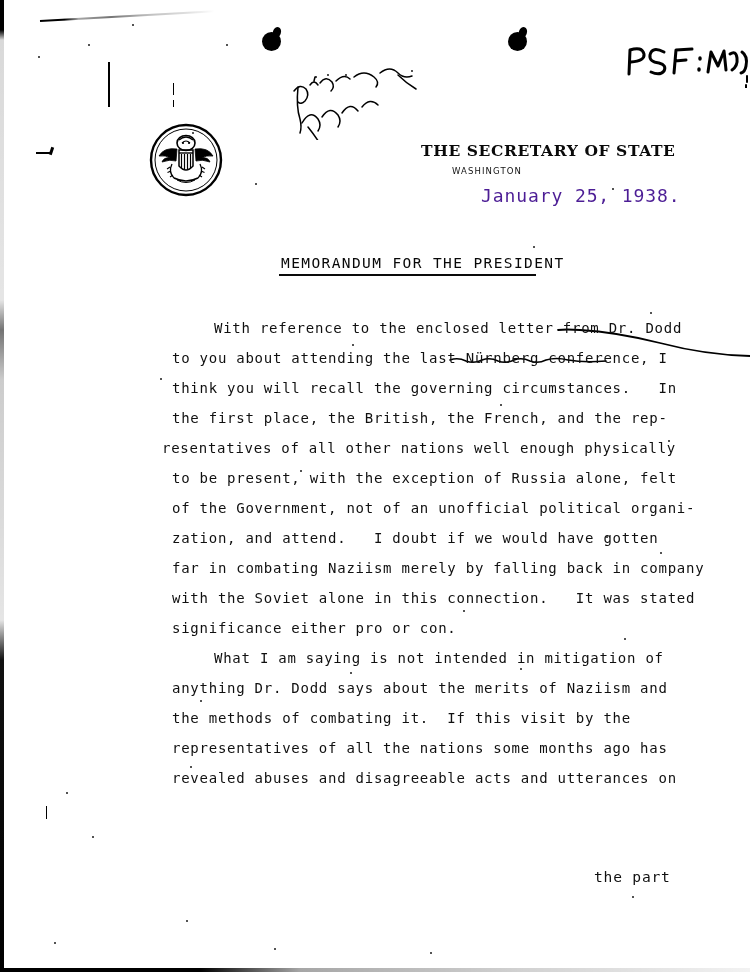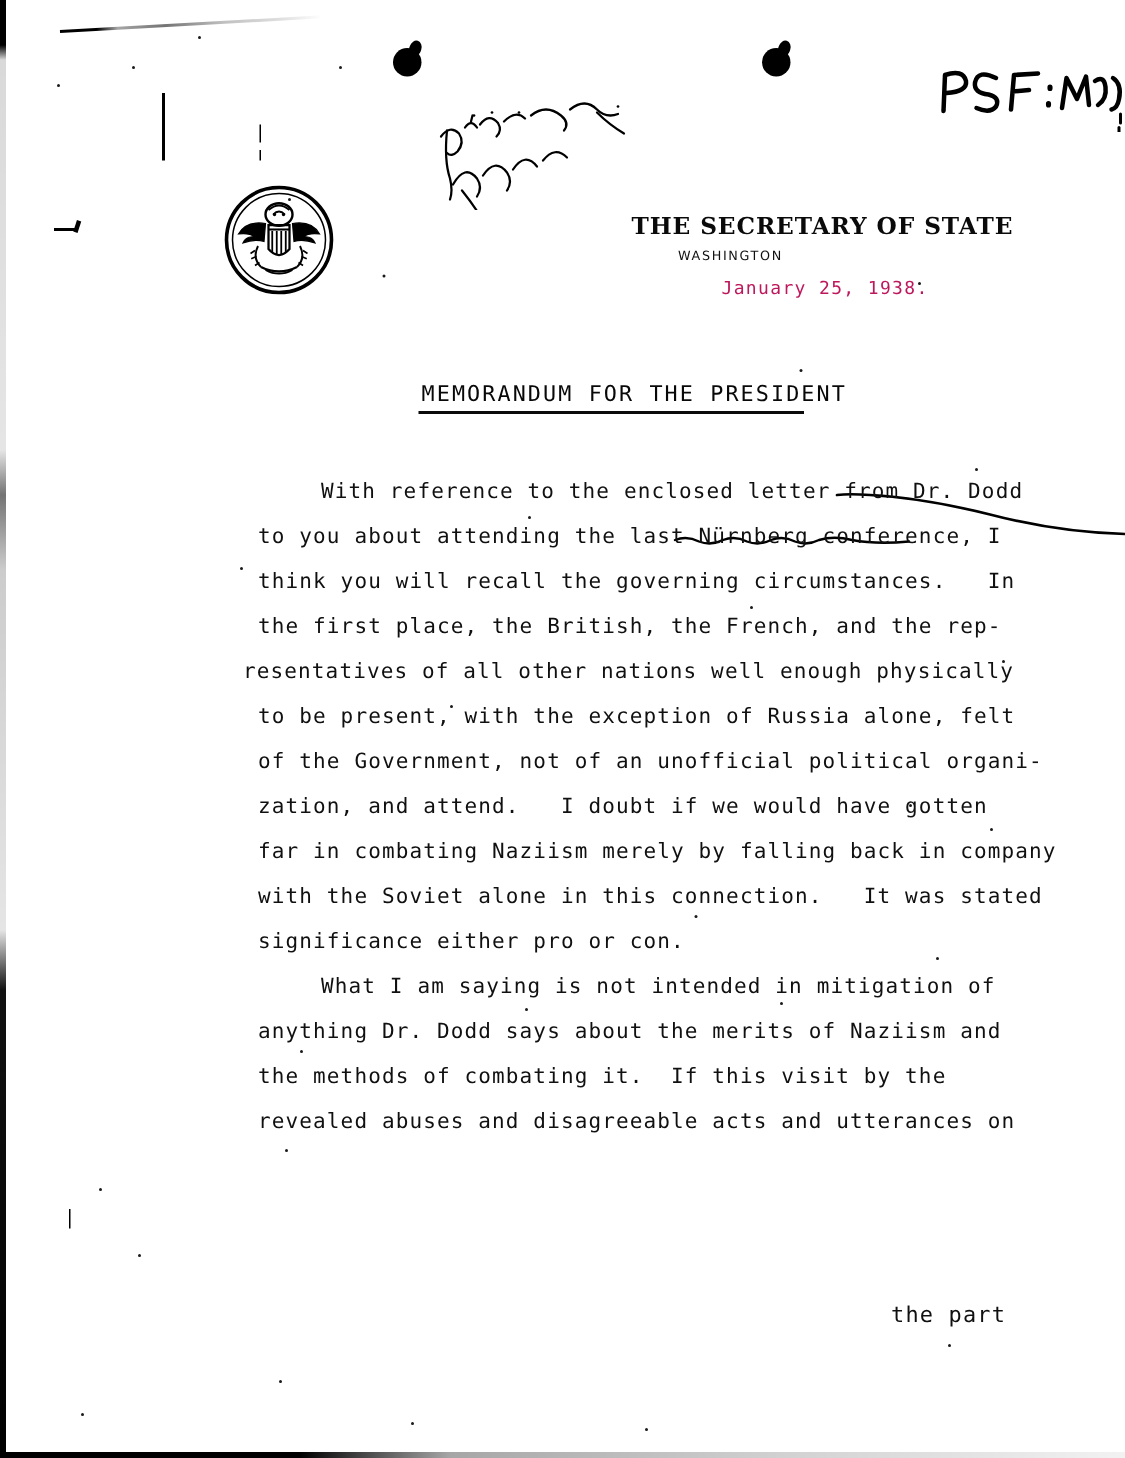--- a/index.html
+++ b/index.html
@@ -136,23 +136,23 @@
     font-family: "DejaVu Sans", sans-serif;
     font-weight: normal;
     font-size: 8.5px;
     letter-spacing: 1.1px;
     color: #111;
     white-space: nowrap;
   }
   .date-line {
     position: absolute;
     left: 481px; top: 185px;
-    font-size: 12px;
+    font-size: 18px;
     letter-spacing: 0.9px;
-    color: #be185d;
+    color: #4c1d95;
     white-space: nowrap;
     text-align: right;
   }
 
   
   .memo-title {
     position: absolute;
     left: 281px; top: 255px;
     font-size: 14.5px;
     letter-spacing: 1.4px;
@@ -329,20 +329,21 @@
     <div class="tline">to be present, with the exception of Russia alone, felt</div>
     <div class="tline">of the Government, not of an unofficial political organi-</div>
     <div class="tline">zation, and attend.   I doubt if we would have gotten</div>
     <div class="tline">far in combating Naziism merely by falling back in company</div>
     <div class="tline">with the Soviet alone in this connection.   It was stated</div>
     <div class="tline">significance either pro or con.</div>
 
     <div class="tline indent">What I am saying is not intended in mitigation of</div>
     <div class="tline">anything Dr. Dodd says about the merits of Naziism and</div>
     <div class="tline">the methods of combating it.  If this visit by the</div>
+    <div class="tline">representatives of all the nations some months ago has</div>
     <div class="tline">revealed abuses and disagreeable acts and utterances on</div>
   </div>
 
   <div class="catchword">the part</div>
 
   <div class="speck" style="left:132px; top:24px;"></div>
   <div class="speck" style="left:226px; top:44px;"></div>
   <div class="speck" style="left:88px;  top:44px;"></div>
   <div class="speck" style="left:38px;  top:56px;"></div>
   <div class="speck" style="left:192px; top:132px;"></div>

